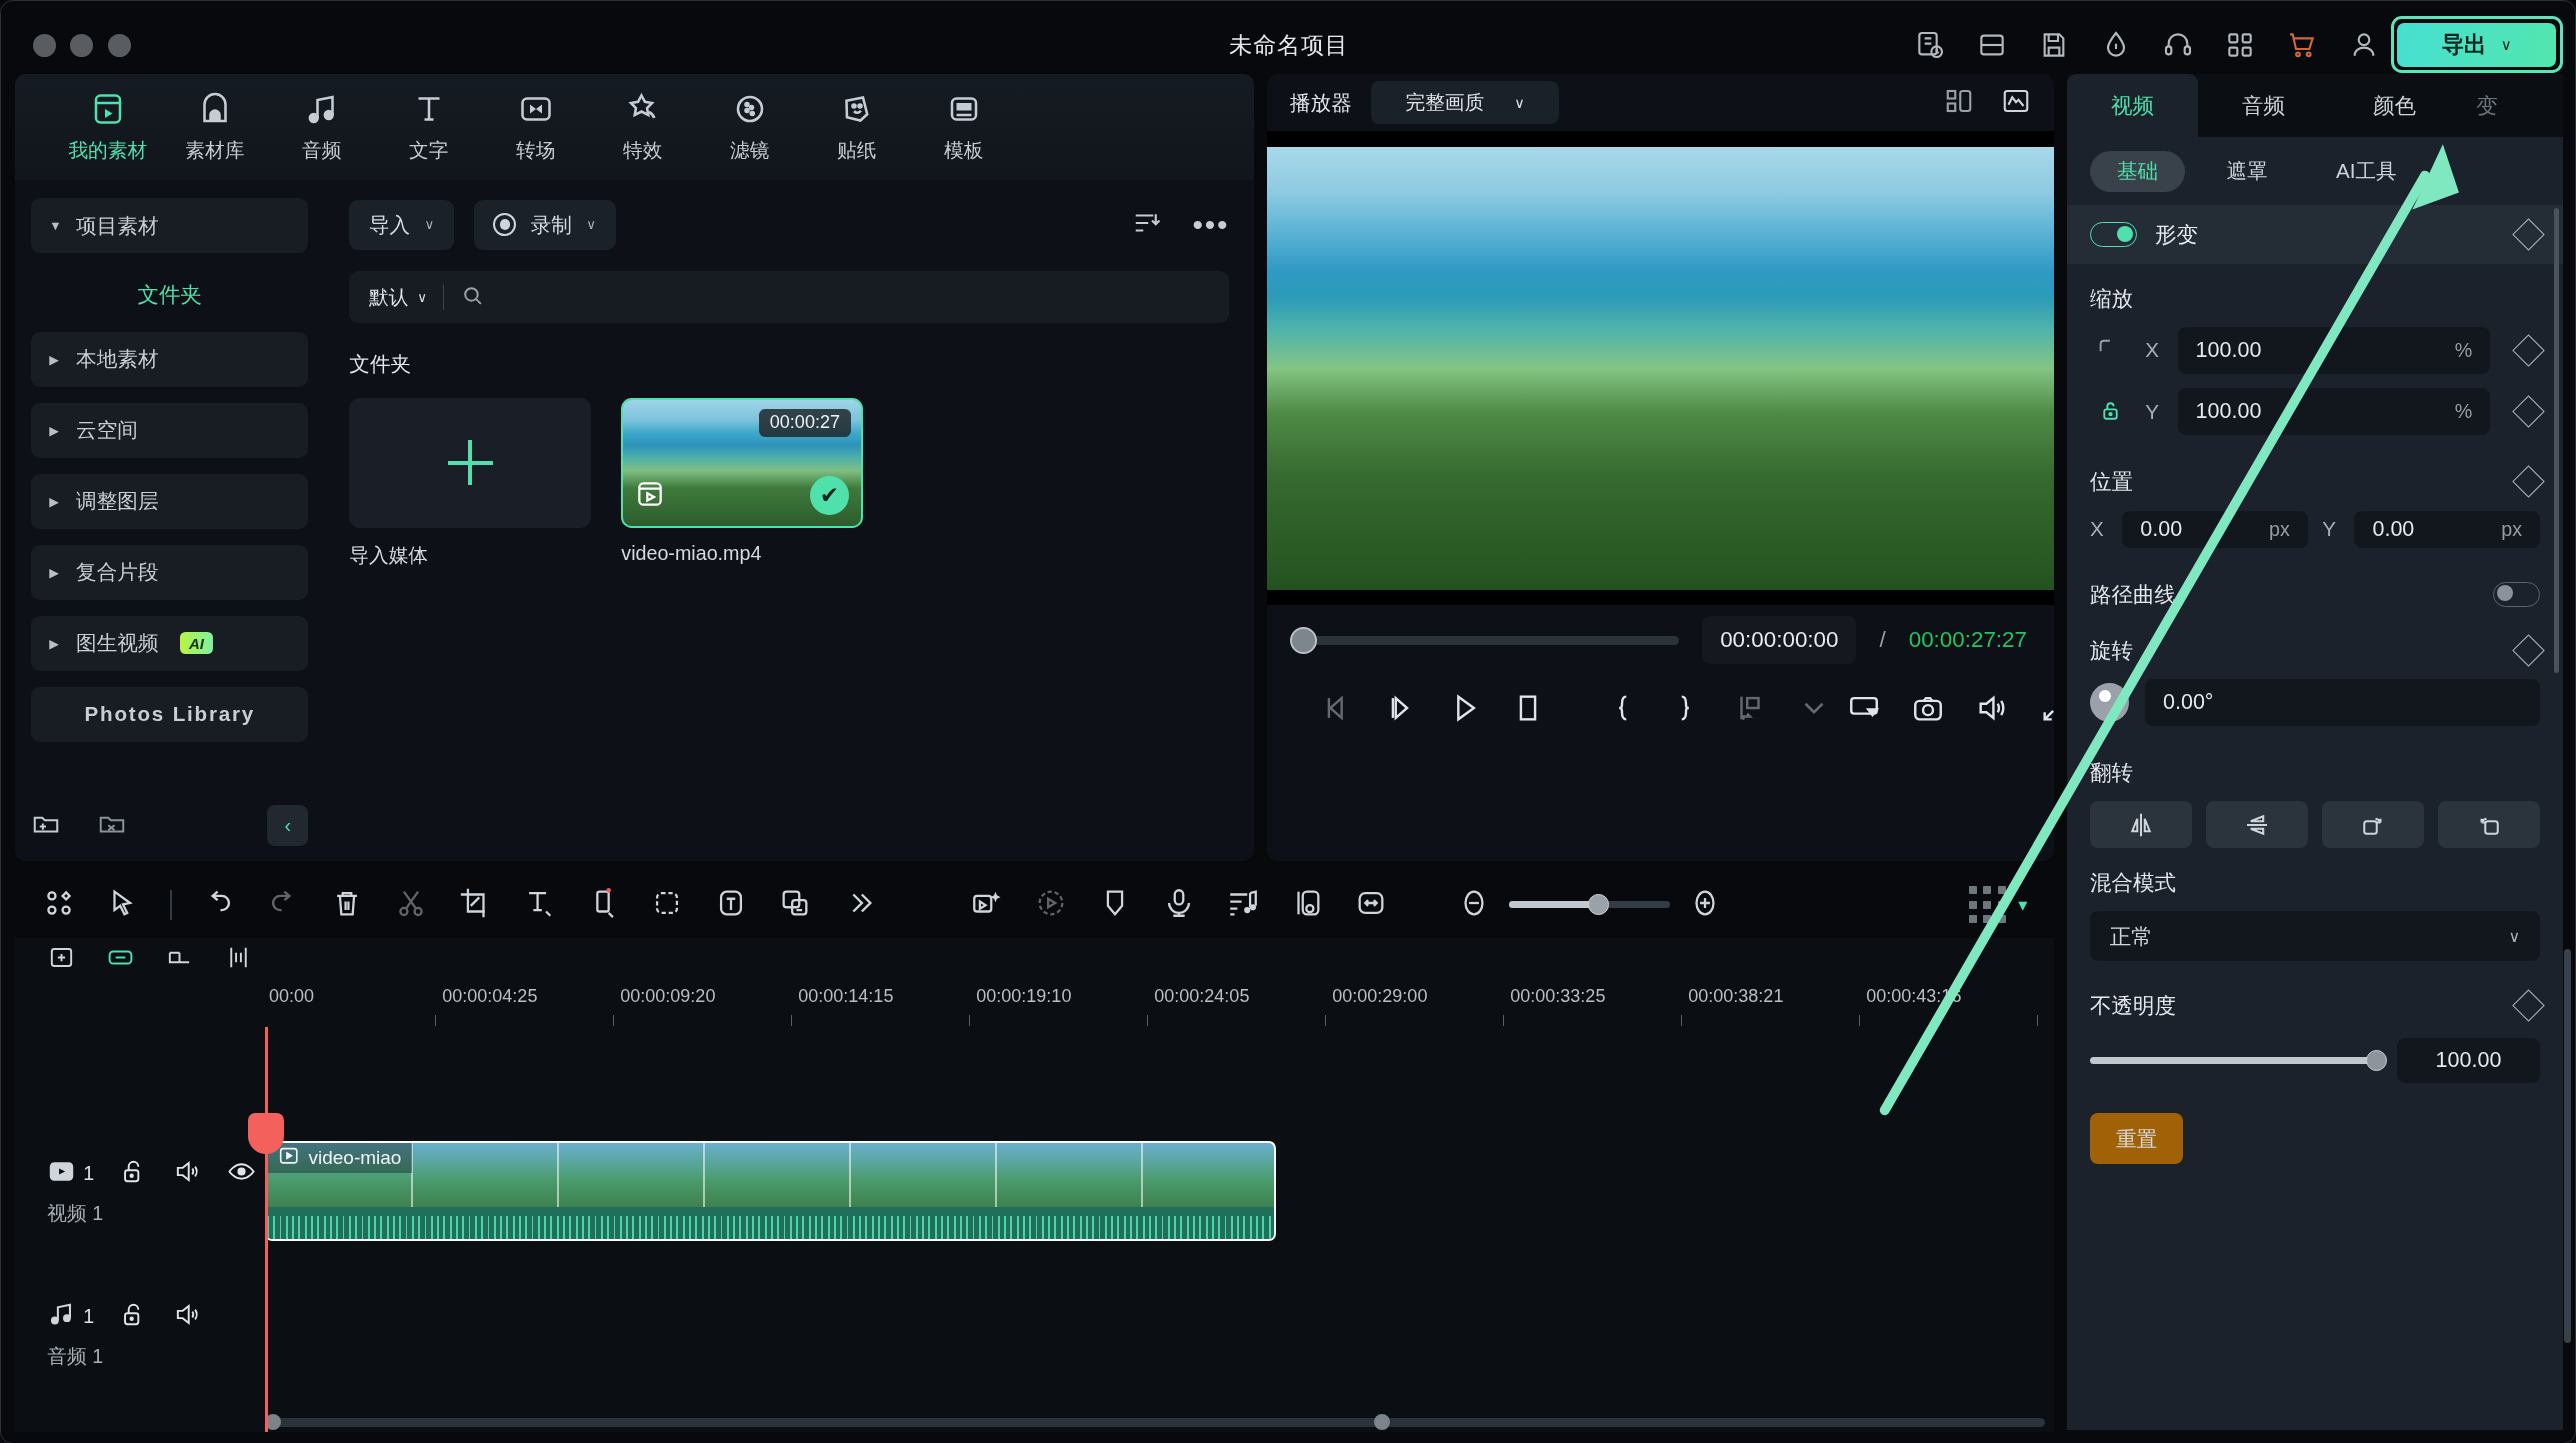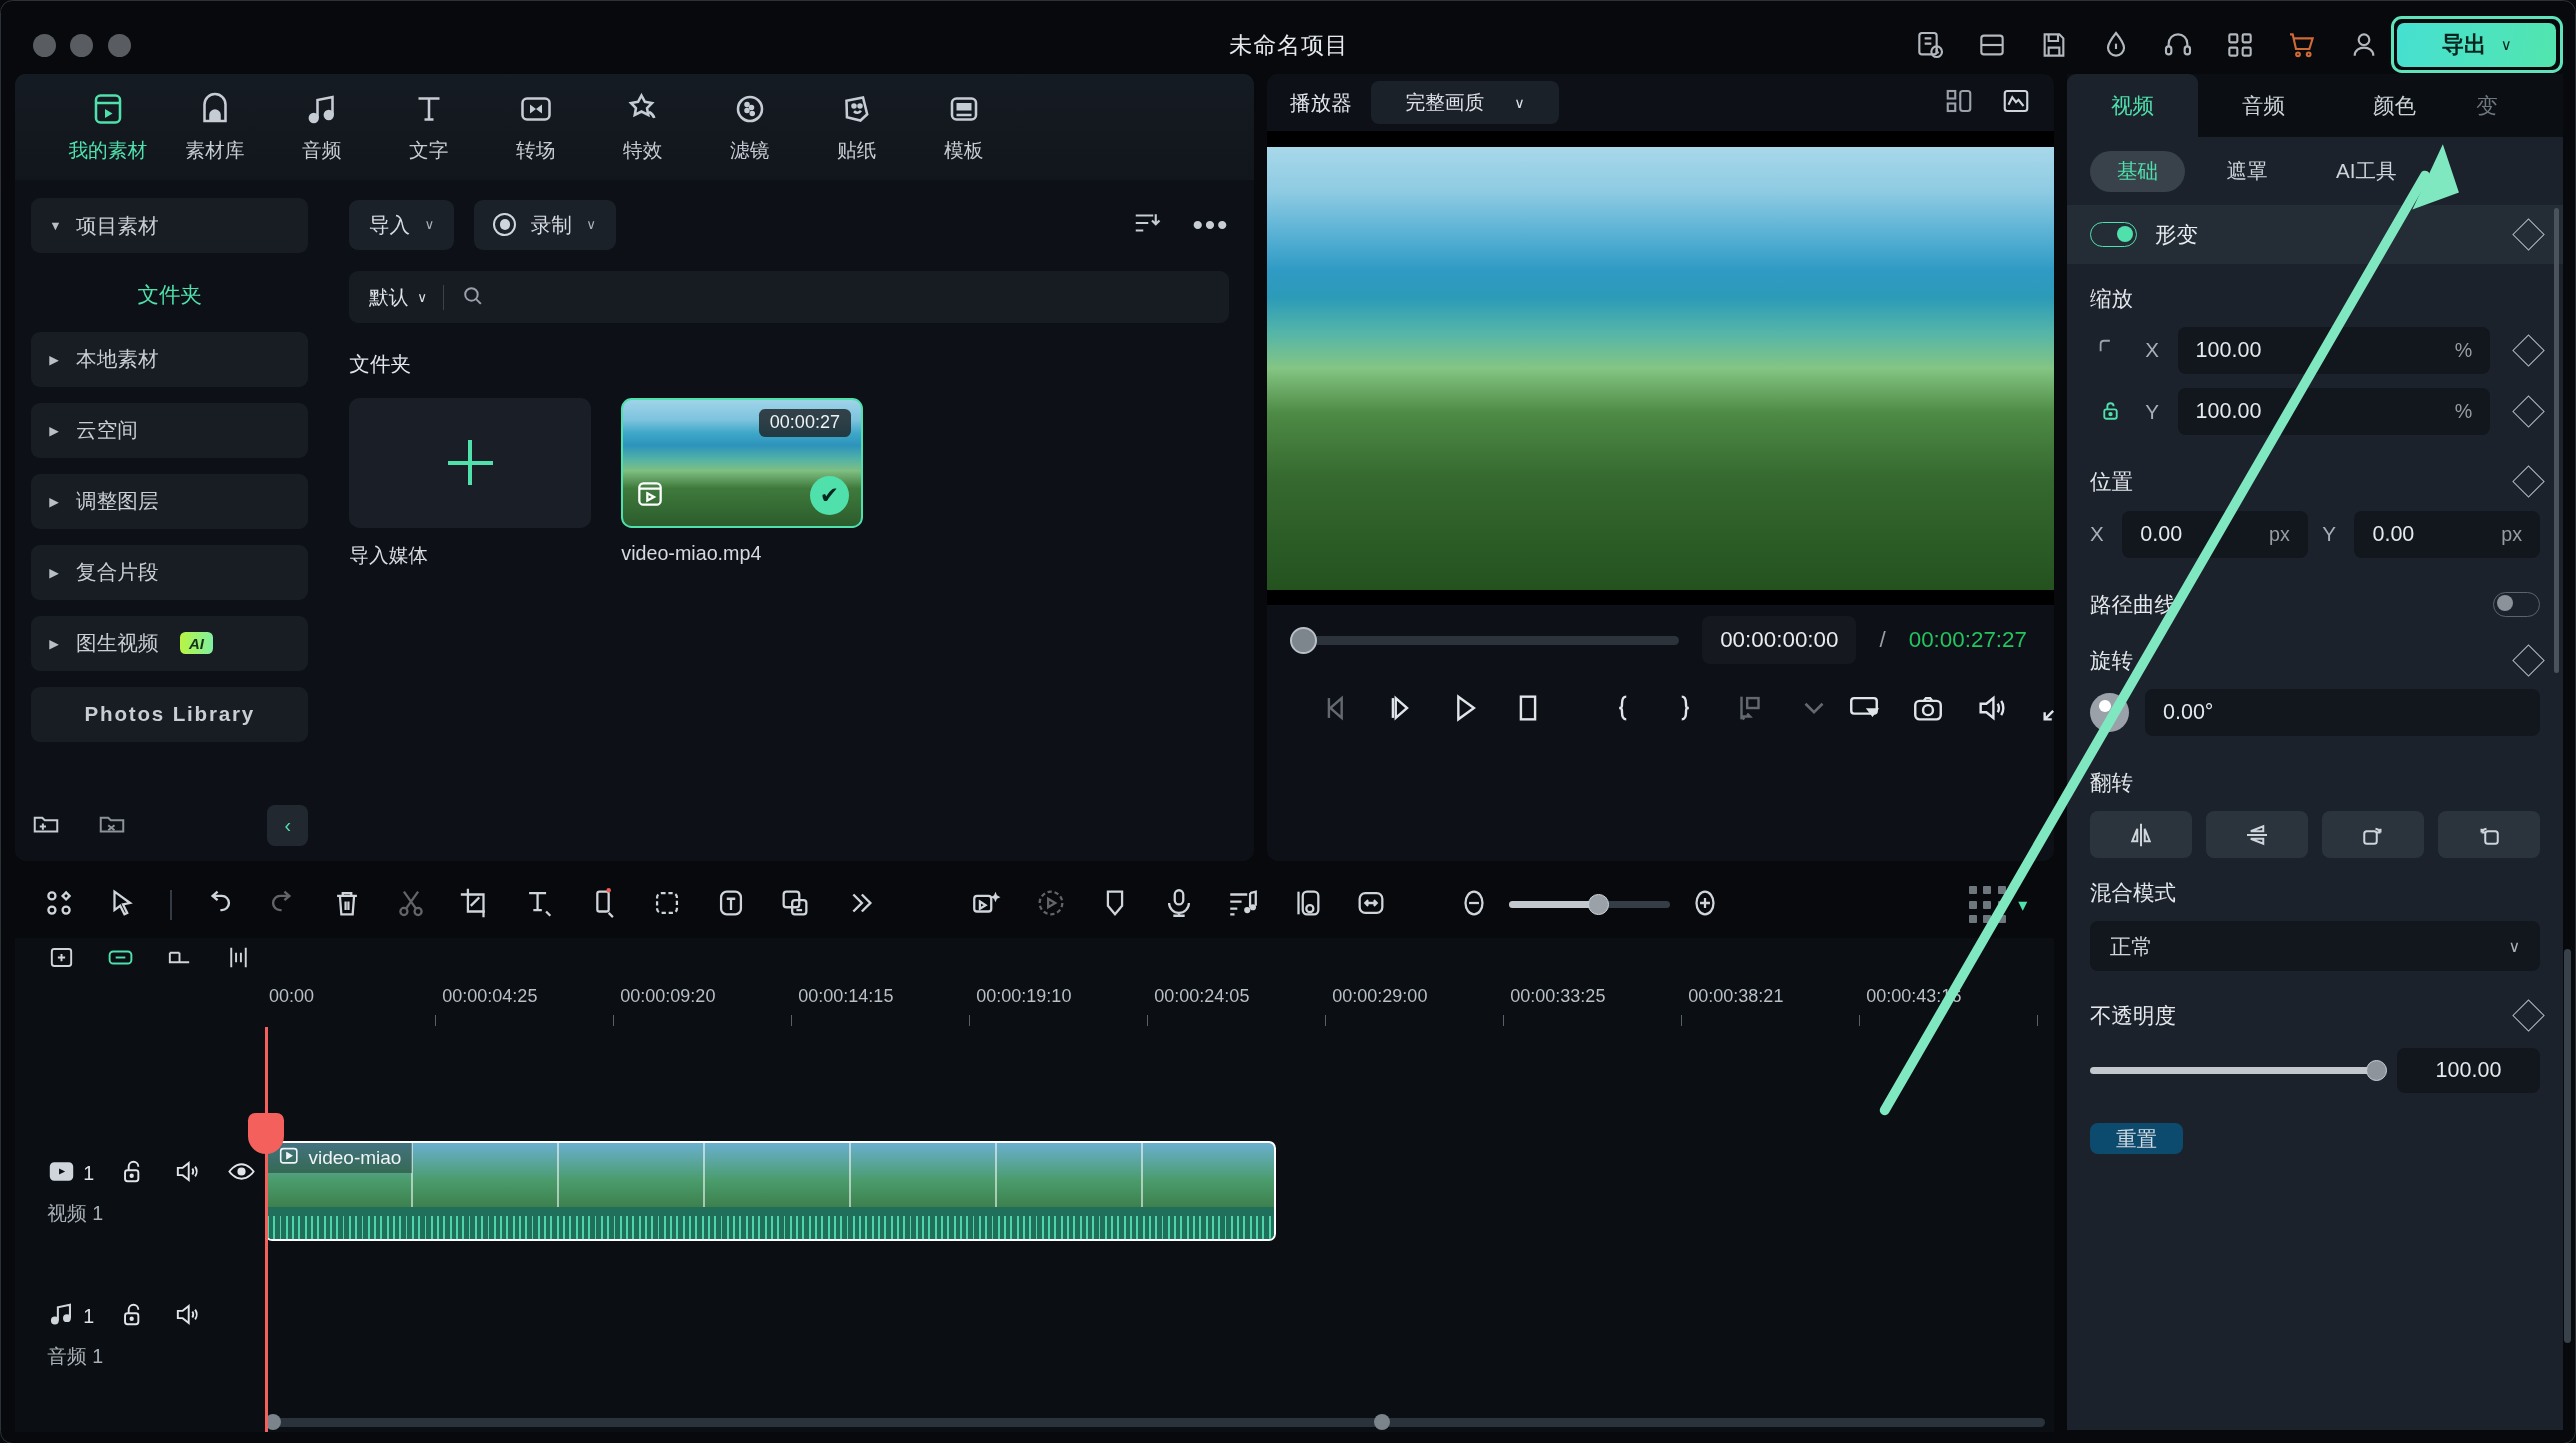--- a/index.html
+++ b/index.html
@@ -273,21 +273,21 @@
   .lbl-row { display: flex; align-items: center; }
   .xy-row { display: flex; align-items: center; gap: 14.3px; margin-top: 14.3px; }
   .link-ic { width: 41px; display: flex; justify-content: center; }
   .axis { font-size: 20.6px; color: #a8afb6; width: 18px; }
   .field {
     flex: 1; height: 47px; background: #12171d; border-radius: 8px;
     display: flex; align-items: center; padding: 0 18px;
     font-size: 21.5px; color: #e6eaee; cursor: text;
   }
   .field .unit { margin-left: auto; color: #959ca3; font-size: 19.7px; }
-  .field.sm { height: 47px; gap: 28px; }
+  .field.sm { height: 37px; gap: 28px; }
   .rot-row { display: flex; align-items: center; gap: 16px; margin-top: 14.3px; }
   .dial {
     width: 39px; height: 39px; border-radius: 50%; background: #9aa1a8;
     position: relative; cursor: pointer;
   }
   .dial i { position: absolute; left: 9px; top: 7.2px; width: 11.6px; height: 11.6px; border-radius: 50%; background: #fff; }
   .flip-row { display: flex; gap: 14.3px; margin-top: 14.3px; }
   .flip-btn {
     flex: 1; height: 47px; background: #2b333d; border-radius: 8px;
     display: flex; align-items: center; justify-content: center; cursor: pointer;
@@ -304,21 +304,21 @@
   .op-slider .knob {
     position: absolute; right: -9.8px; top: -7.2px; width: 21.5px; height: 21.5px;
     border-radius: 50%; background: #8d949b; border: 1.8px solid #ccd2d8; cursor: pointer;
   }
   .op-val {
     width: 143px; height: 45px; background: #12171d; border-radius: 8px;
     display: flex; align-items: center; justify-content: center;
     font-size: 21.5px; color: #e6eaee; cursor: text;
   }
   .reset-btn {
-    margin: 30px 23px; width: 93px; height: 31px; background: #0c4a6e;
+    margin: 30px 23px; width: 93px; height: 51px; background: #a16207;
     border-radius: 8px; display: flex; align-items: center; justify-content: center;
     font-size: 20.6px; color: #d6dbe1; cursor: pointer;
   }
   .pr-scroll {
     position: absolute; right: 3.6px; top: 134px; width: 5.4px; height: 465px;
     background: #4a525b; border-radius: 2.7px;
   }
 
   
   .tl-toolbar {

